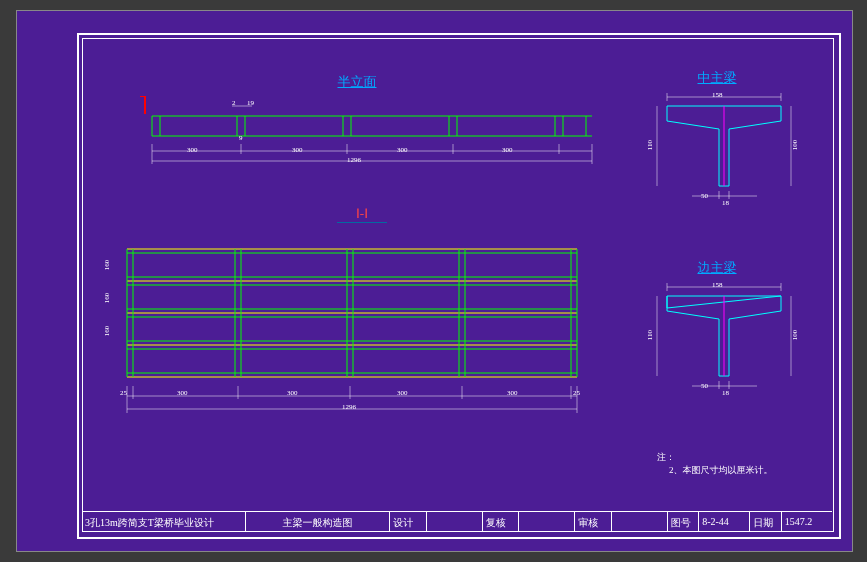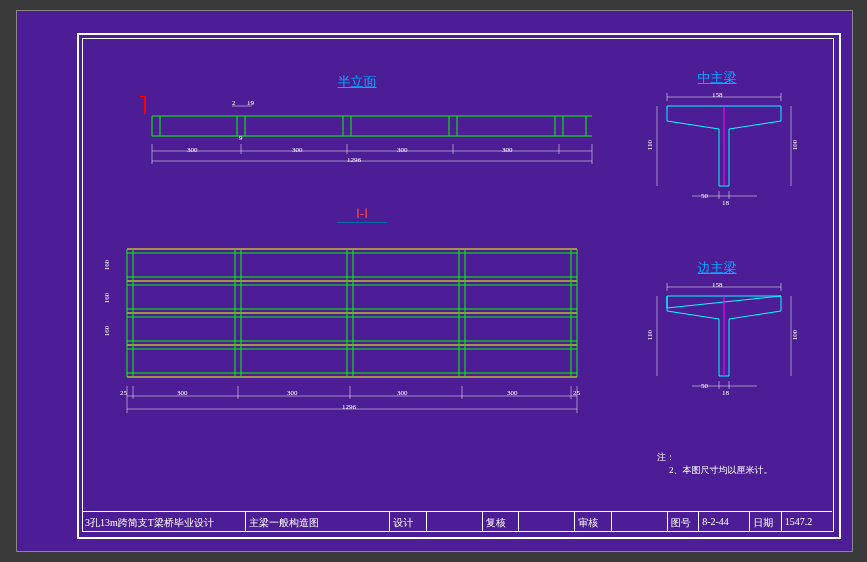--- a/index.html
+++ b/index.html
@@ -160,21 +160,21 @@
   <div class="small" style="left:684px;top:371px">50</div>
   <div class="small" style="left:705px;top:378px">18</div>
 
   <div class="note">
     <div>注：</div>
     <div style="padding-left:12px">2、本图尺寸均以厘米计。</div>
   </div>
 
   <div class="tb">
     <div style="width:160px">3孔13m跨简支T梁桥毕业设计</div>
-    <div style="width:140px;">主梁一般构造图</div>
+    <div style="width:140px;text-align:center">主梁一般构造图</div>
     <div style="width:30px">设计</div>
     <div style="width:50px"></div>
     <div style="width:30px">复核</div>
     <div style="width:50px"></div>
     <div style="width:30px">审核</div>
     <div style="width:50px"></div>
     <div style="width:25px">图号</div>
     <div style="width:45px">8-2-44</div>
     <div style="width:25px">日期</div>
     <div style="width:45px;border-right:none">1547.2</div>

